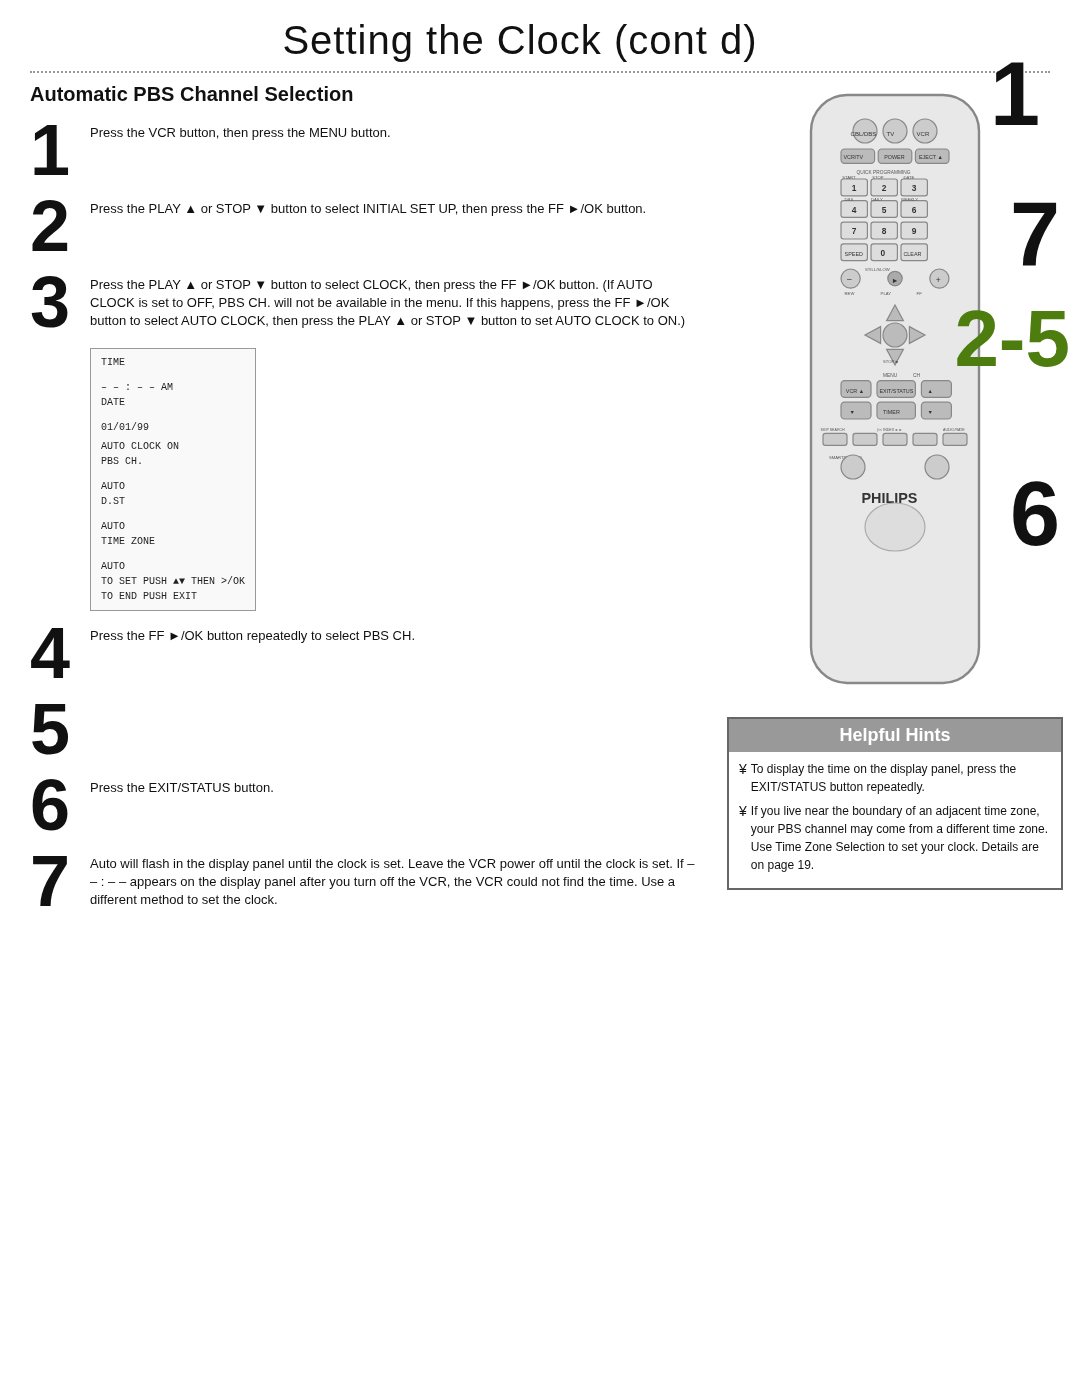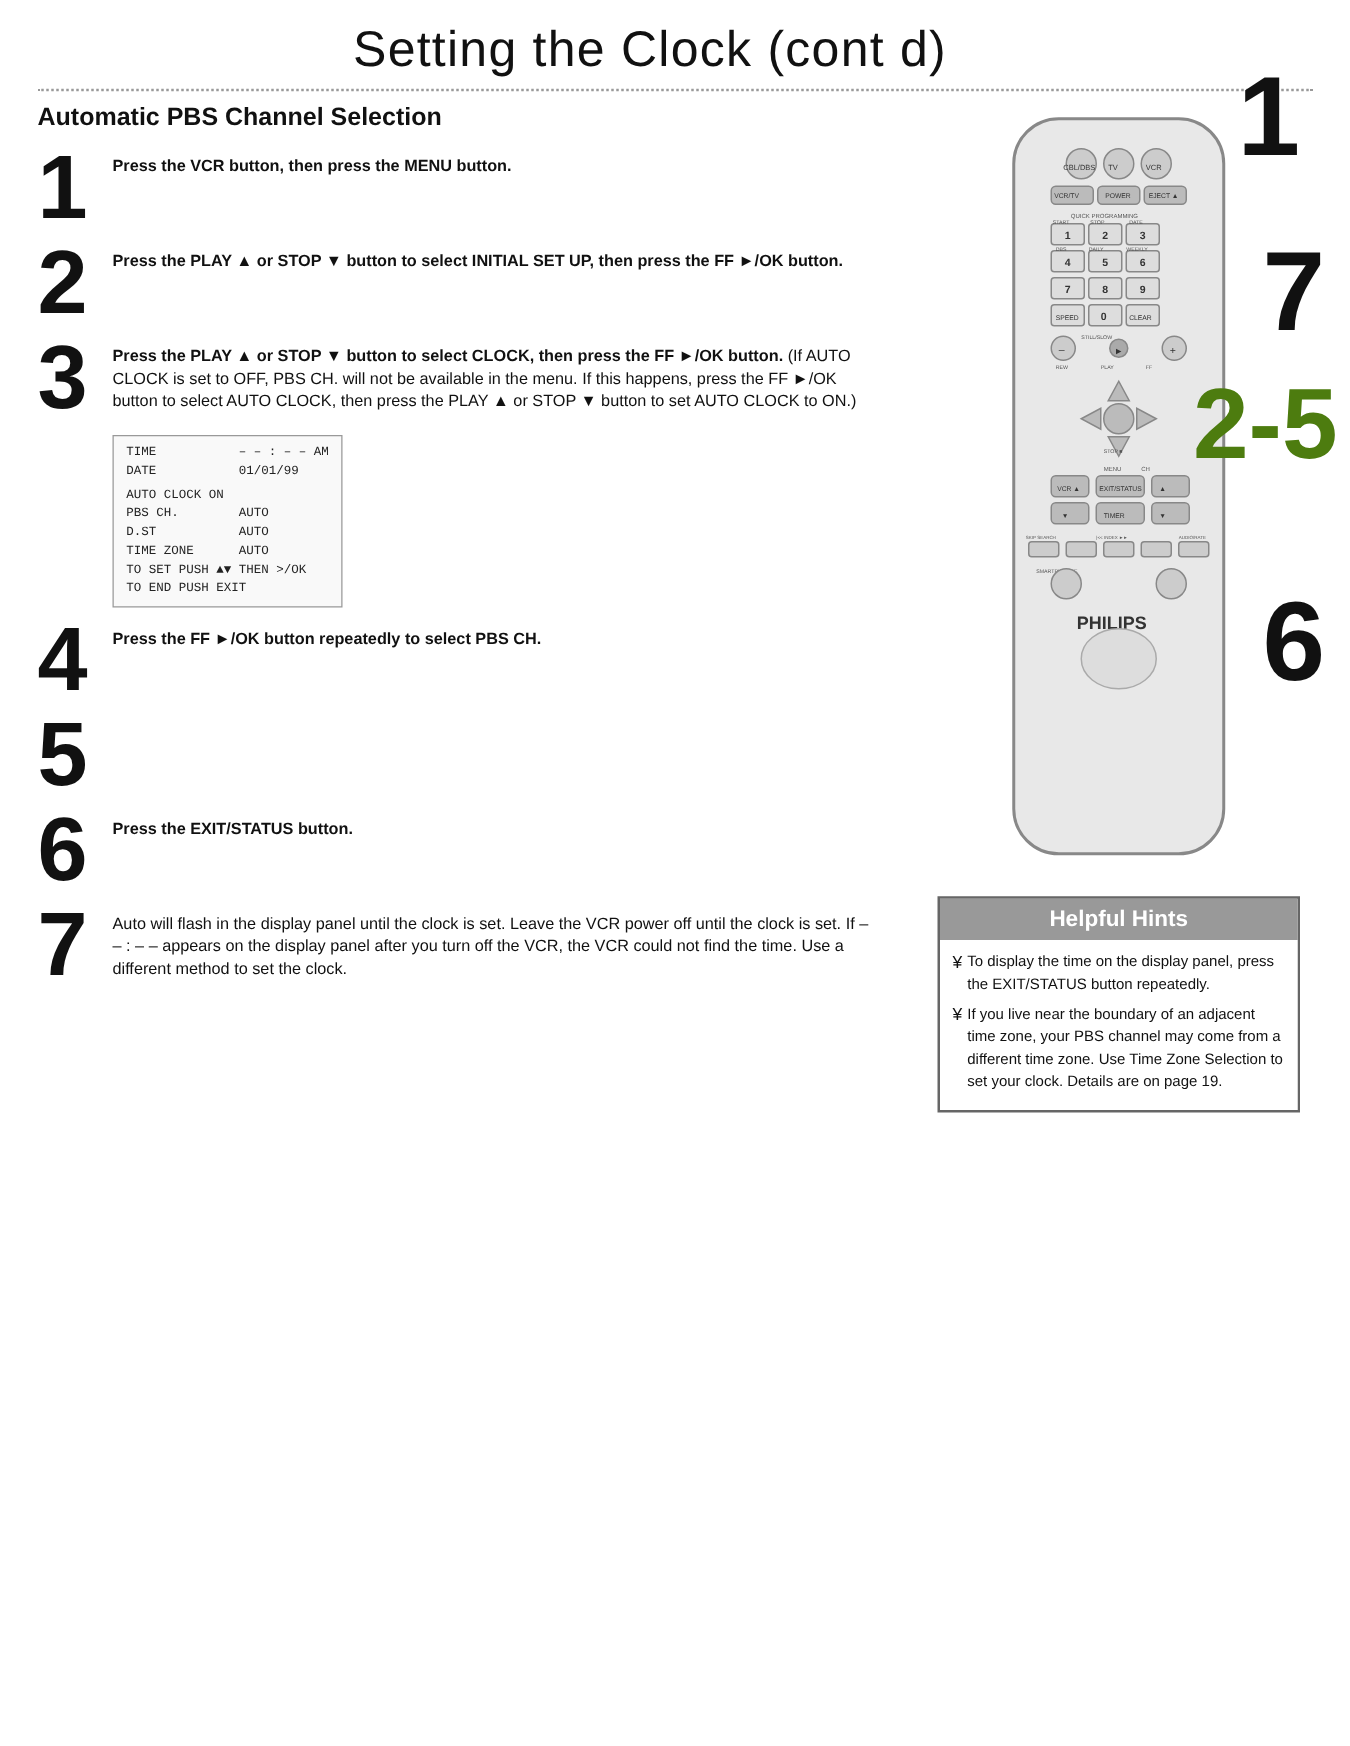--- a/index.html
+++ b/index.html
@@ -82,51 +82,52 @@
       font-size: 13px;
       color: #111;
       line-height: 1.4;
     }
 
     .step-content p {
       margin-bottom: 4px;
     }
 
     .bold-text {
-      font-weight: bold;
+      font-weight: normal;
     }
 
     
     .lcd-box {
       border: 1px solid #999;
       background: #f9f9f9;
       padding: 6px 10px;
       font-size: 10px;
       font-family: 'Courier New', monospace;
       margin: 6px 0 6px 60px;
       display: inline-block;
       line-height: 1.5;
       color: #222;
     }
 
     .lcd-box .lcd-row {
       display: flex;
       gap: 10px;
+      flex-direction: column;
     }
 
     .lcd-box .lcd-label {
       min-width: 80px;
       font-weight: normal;
     }
 
     
     .hints-box {
       border: 2px solid #666;
       margin-top: 10px;
-      width: 290px;
+      width: 336px;
     }
 
     .hints-title {
       background: #999;
       color: #fff;
       text-align: center;
       font-size: 18px;
       font-weight: bold;
       padding: 6px 0;
     }

